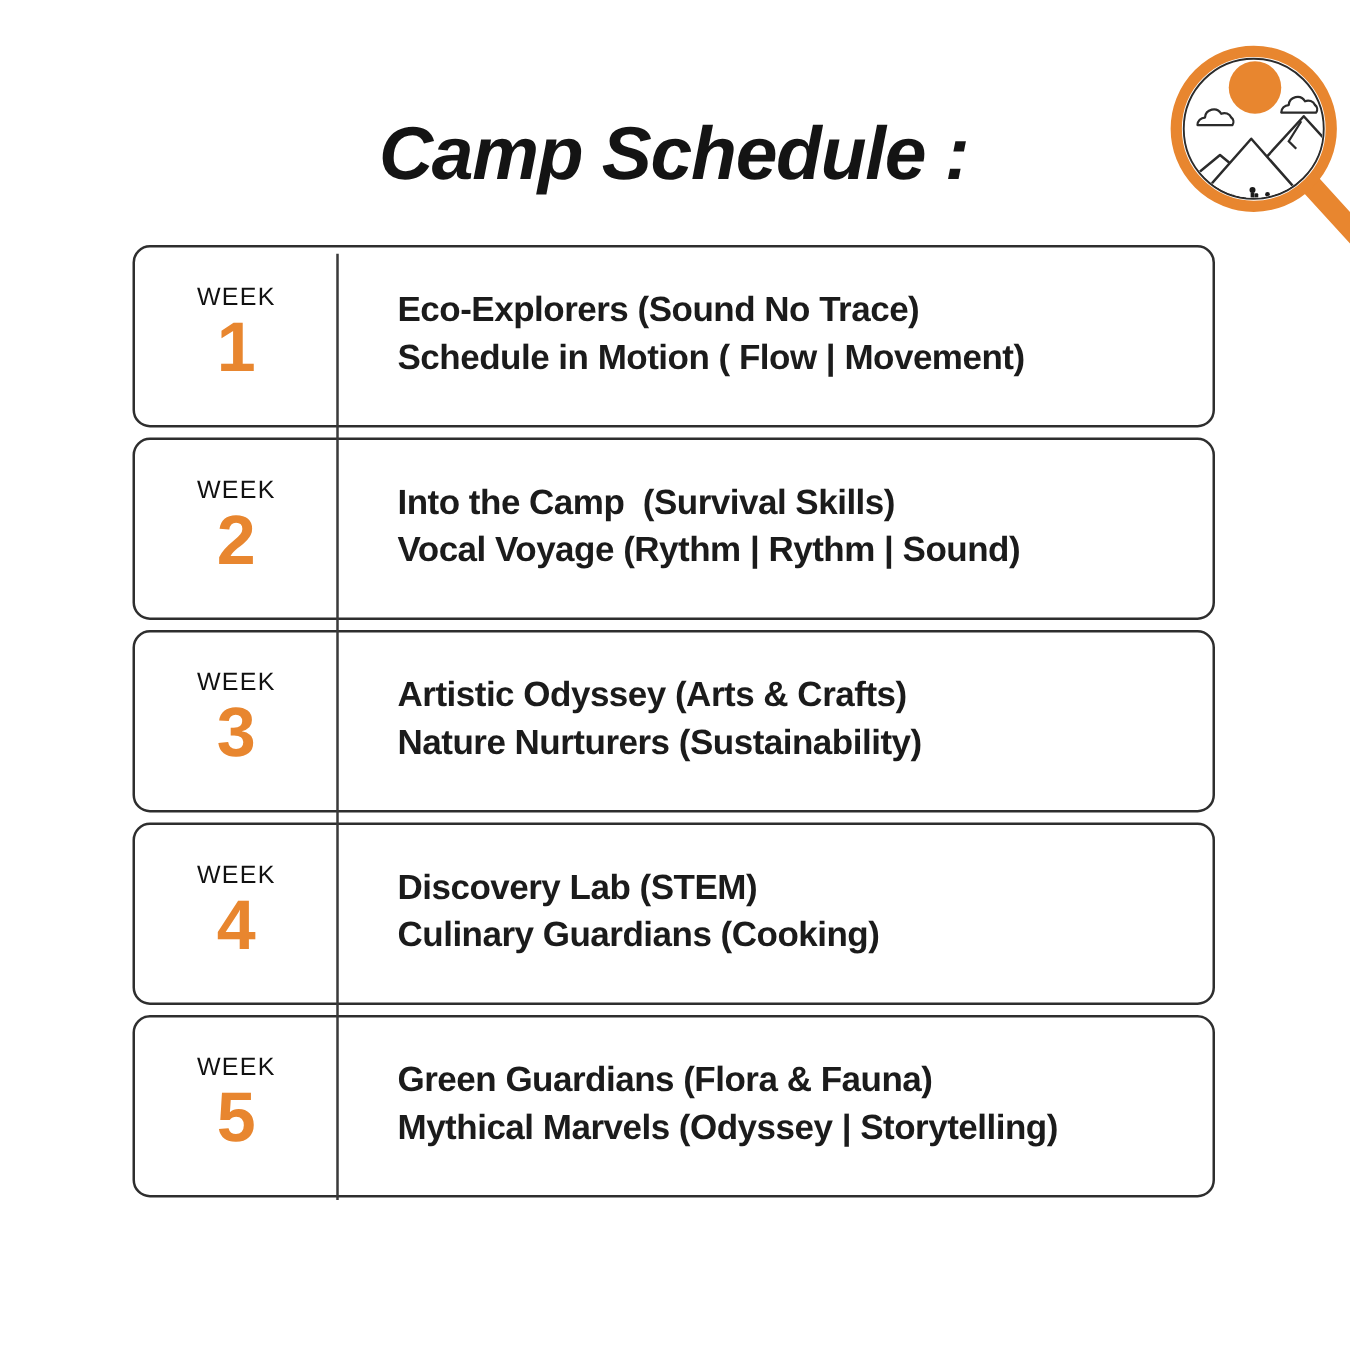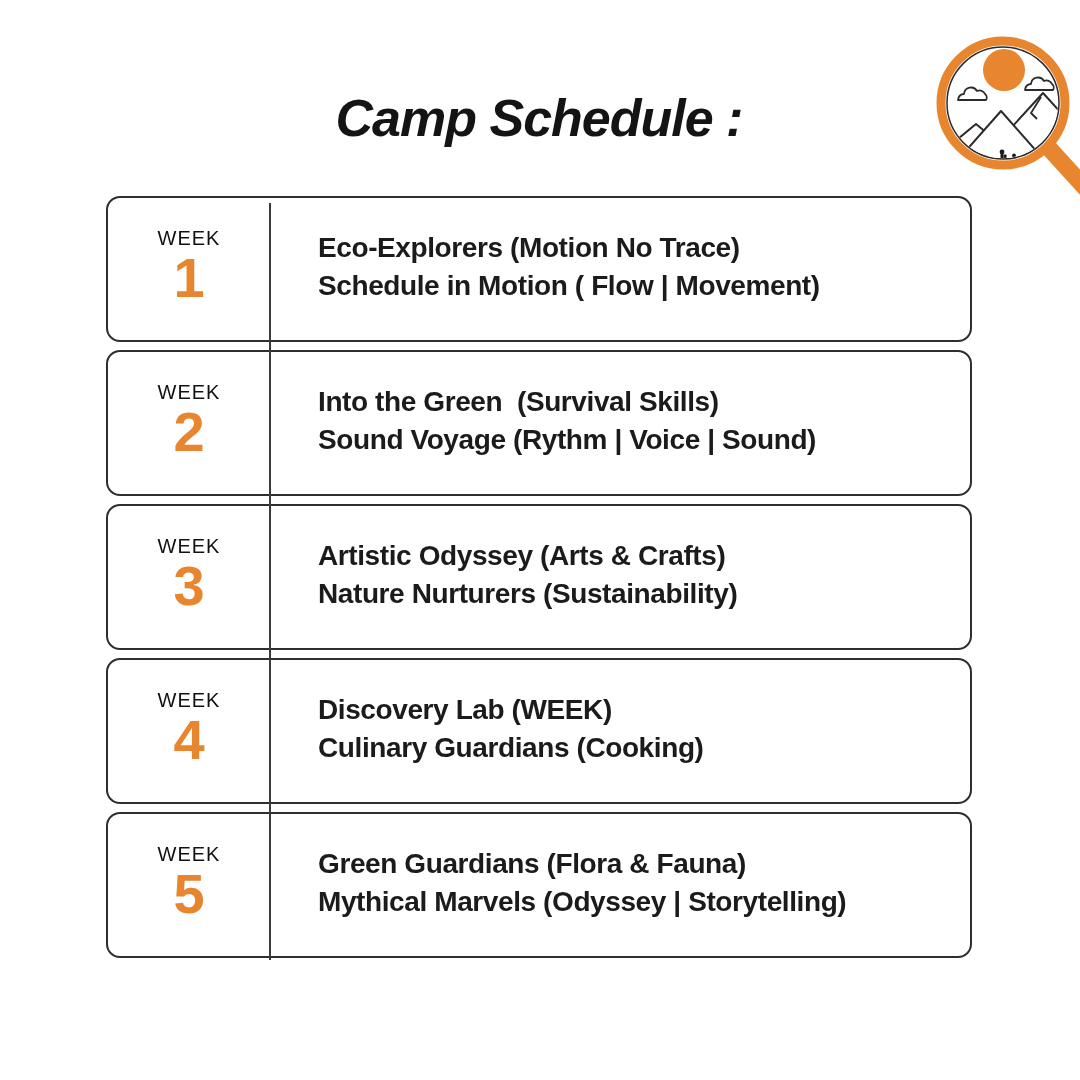--- a/index.html
+++ b/index.html
@@ -15,21 +15,21 @@
   .poster { position: absolute; inset: 0; }
 
   
   .title {
     position: absolute;
     top: 88px;
     left: 106px;
     width: 866px;
     margin: 0;
     text-align: center;
-    font-size: 52px;
+    font-size: 60px;
     font-weight: 700;
     font-style: italic;
     letter-spacing: -1px;
     color: #141414;
   }
 
   
   .cards {
     position: absolute;
     left: 106px;
@@ -157,54 +157,54 @@
   </div>
 
   <div class="cards">
 
     <div class="card">
       <div class="week-col">
         <span class="week-label">WEEK</span>
         <span class="week-number">1</span>
       </div>
       <div class="activities">
-        <span class="activity-line">Eco-Explorers (Motion No Trace)</span>
+        <span class="activity-line">Eco-Explorers (Sound No Trace)</span>
         <span class="activity-line">Schedule in Motion ( Flow | Movement)</span>
       </div>
     </div>
 
     <div class="card">
       <div class="week-col">
         <span class="week-label">WEEK</span>
         <span class="week-number">2</span>
       </div>
       <div class="activities">
-        <span class="activity-line">Into the Green  (Survival Skills)</span>
-        <span class="activity-line">Sound Voyage (Rythm | Voice | Sound)</span>
+        <span class="activity-line">Into the Camp  (Survival Skills)</span>
+        <span class="activity-line">Vocal Voyage (Rythm | Rythm | Sound)</span>
       </div>
     </div>
 
     <div class="card">
       <div class="week-col">
         <span class="week-label">WEEK</span>
         <span class="week-number">3</span>
       </div>
       <div class="activities">
         <span class="activity-line">Artistic Odyssey (Arts &amp; Crafts)</span>
         <span class="activity-line">Nature Nurturers (Sustainability)</span>
       </div>
     </div>
 
     <div class="card">
       <div class="week-col">
         <span class="week-label">WEEK</span>
         <span class="week-number">4</span>
       </div>
       <div class="activities">
-        <span class="activity-line">Discovery Lab (WEEK)</span>
+        <span class="activity-line">Discovery Lab (STEM)</span>
         <span class="activity-line">Culinary Guardians (Cooking)</span>
       </div>
     </div>
 
     <div class="card">
       <div class="week-col">
         <span class="week-label">WEEK</span>
         <span class="week-number">5</span>
       </div>
       <div class="activities">

